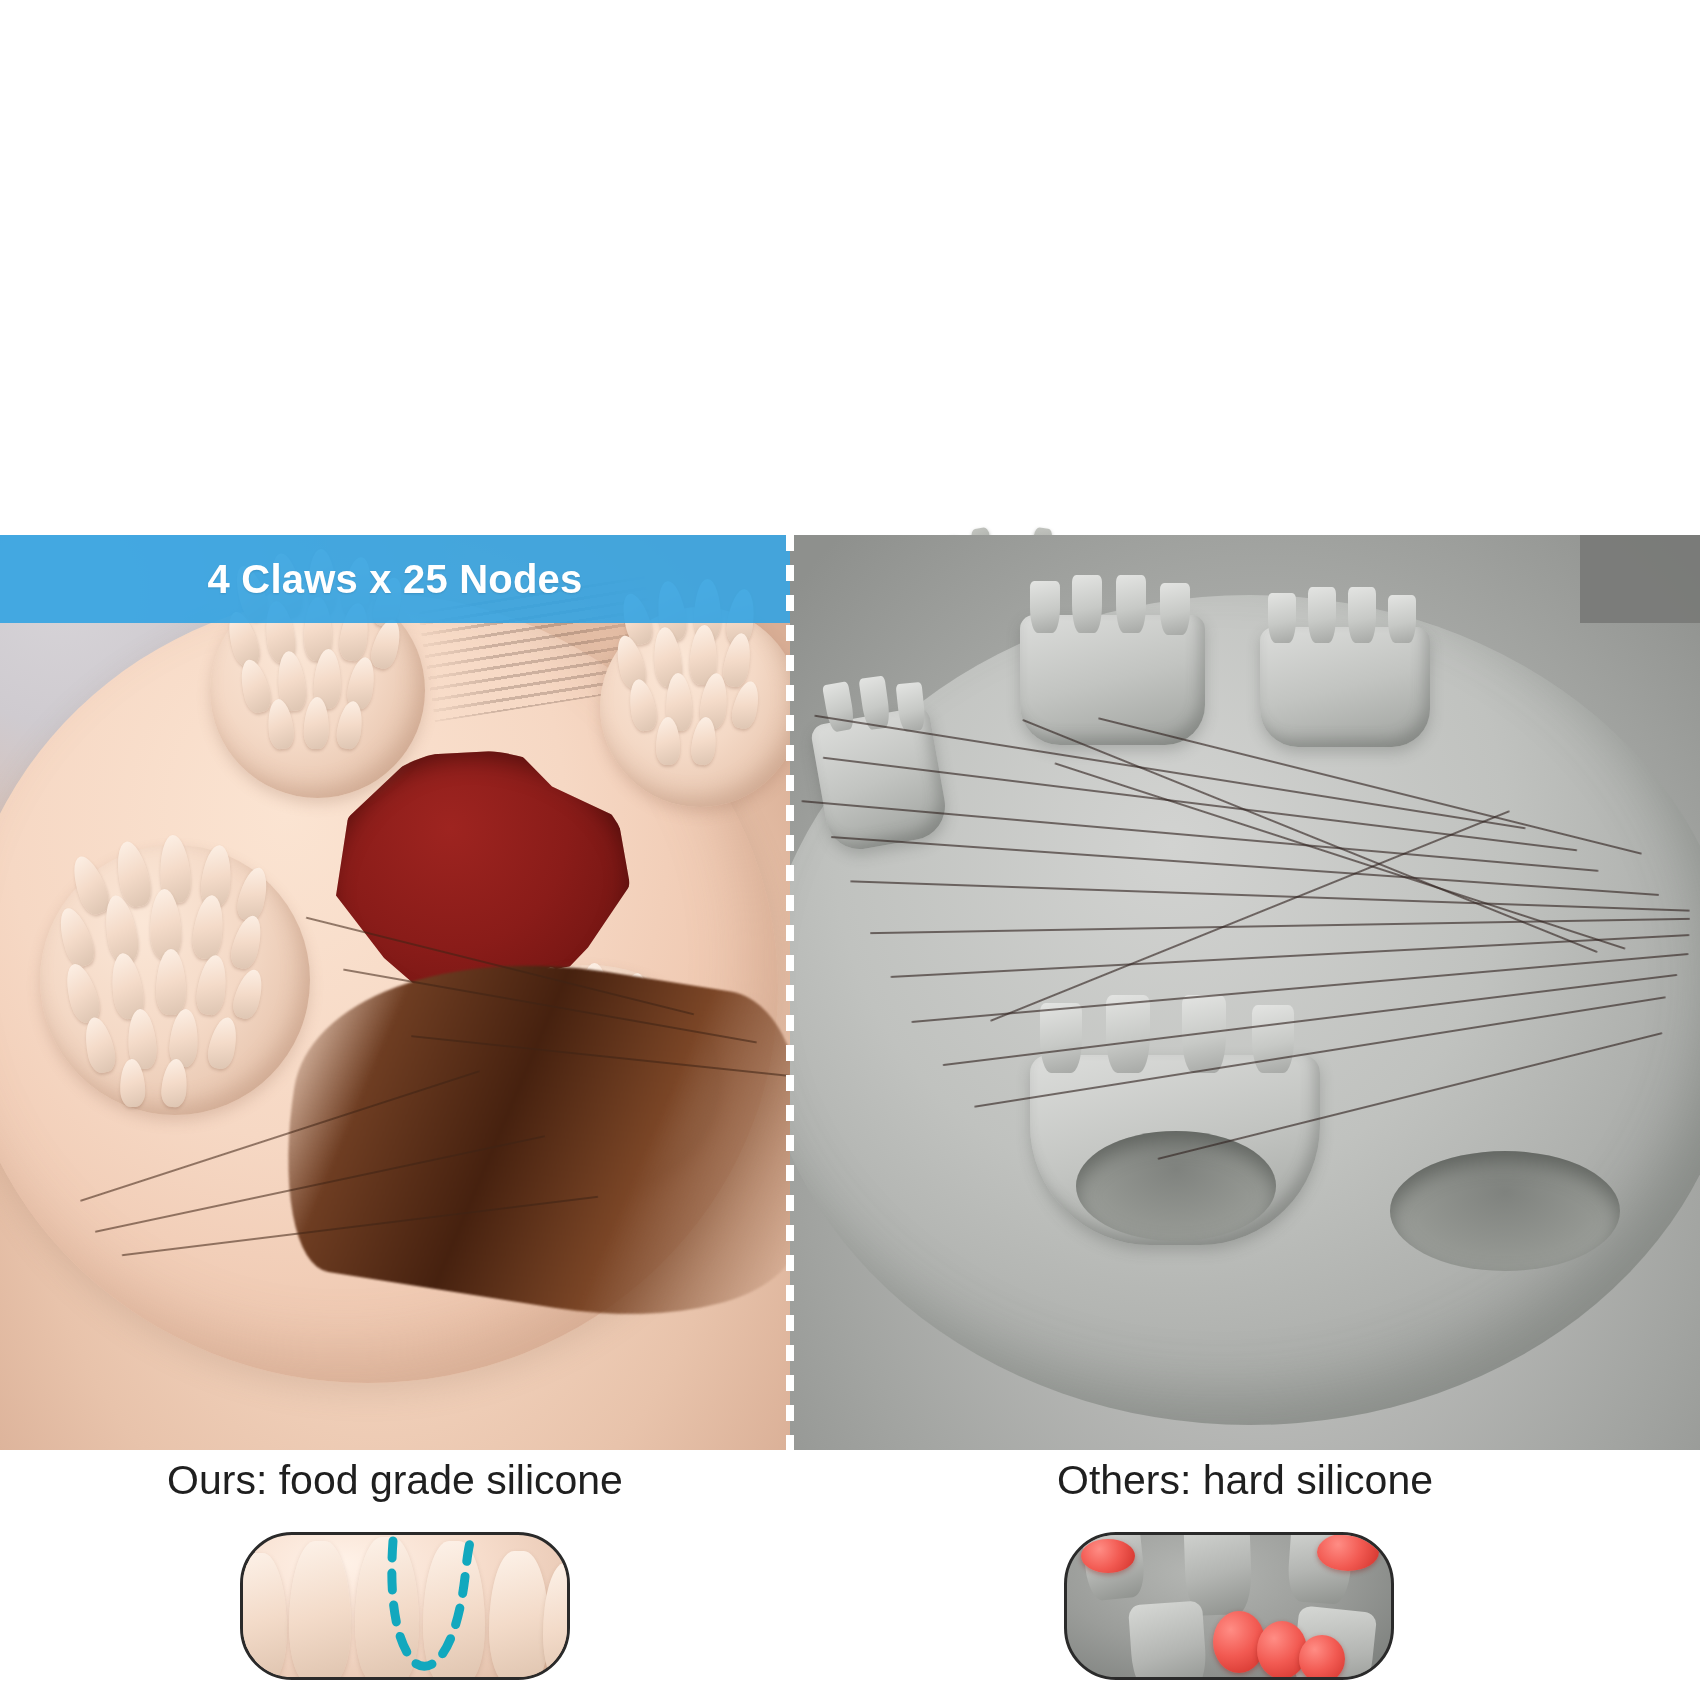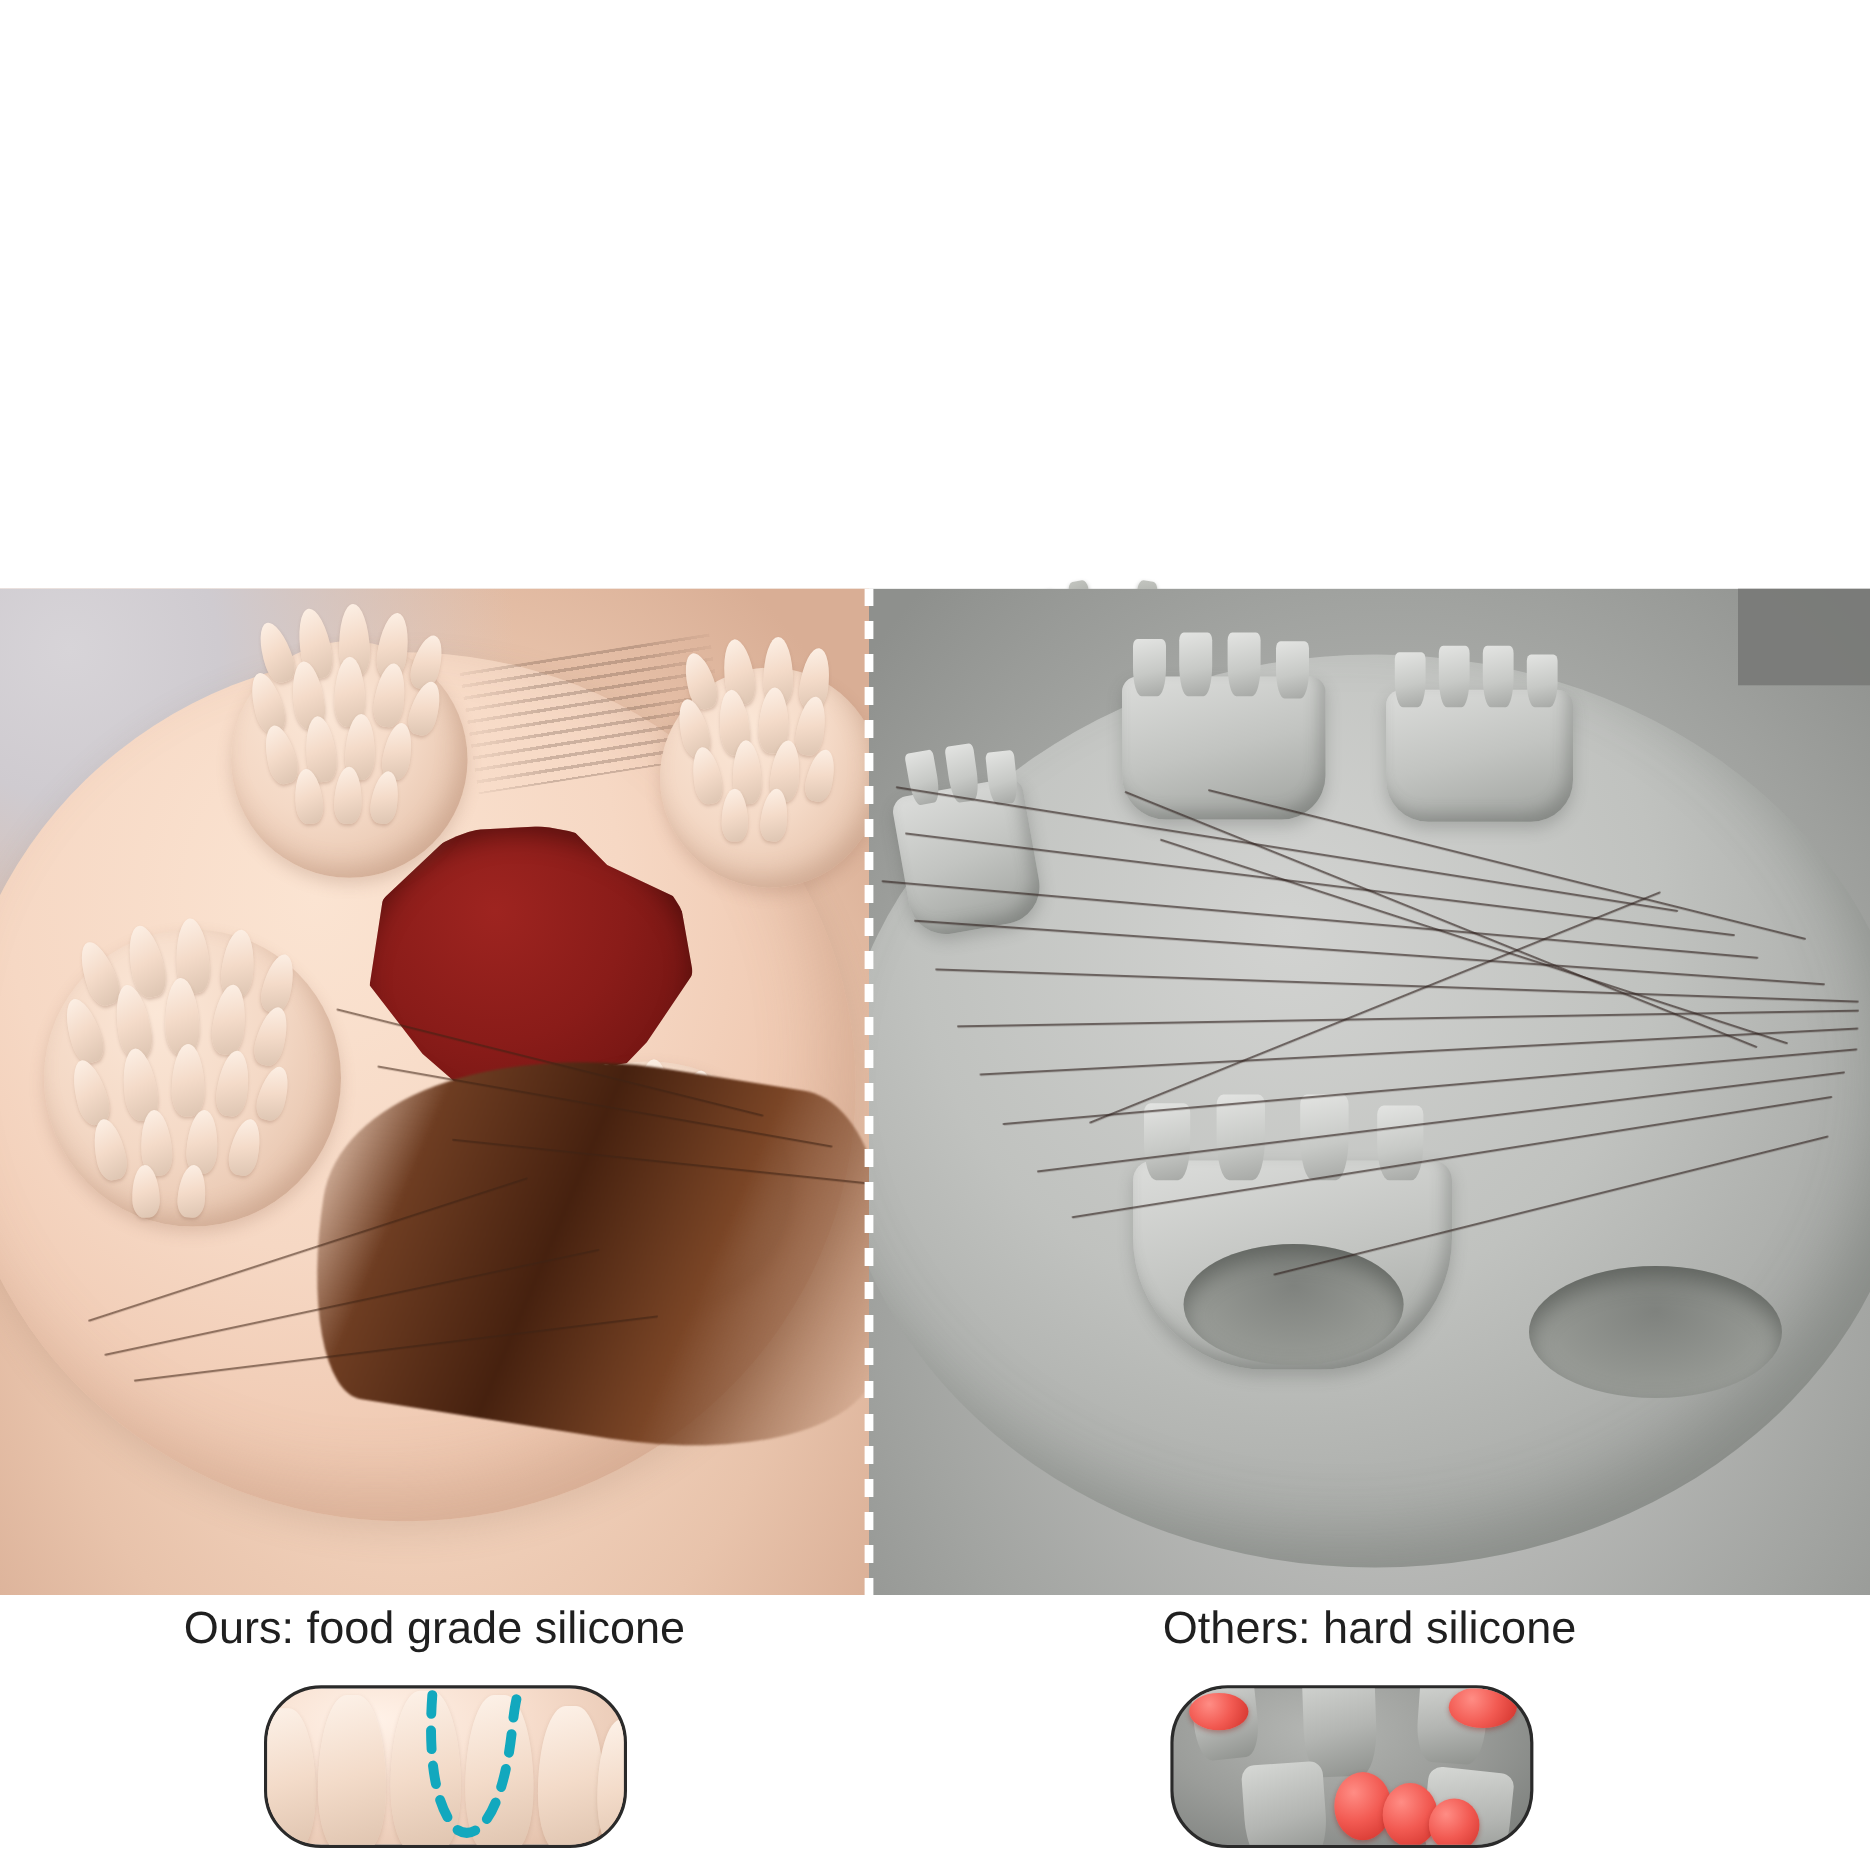--- a/index.html
+++ b/index.html
@@ -271,20 +271,23 @@
 
         <div class="hairlock"></div>
         <div class="strand" style="left:70px;top:600px;width:420px;transform:rotate(-18deg);"></div>
         <div class="strand" style="left:90px;top:648px;width:460px;transform:rotate(-12deg);"></div>
         <div class="strand" style="left:120px;top:690px;width:480px;transform:rotate(-7deg);"></div>
         <div class="strand" style="left:300px;top:430px;width:400px;transform:rotate(14deg);"></div>
         <div class="strand" style="left:340px;top:470px;width:420px;transform:rotate(10deg);"></div>
         <div class="strand" style="left:410px;top:520px;width:380px;transform:rotate(6deg);"></div>
       </div>
 
+      <div class="banner banner-left">
+        <span class="banner-text">4 Claws x 25 Nodes</span>
+      </div>
     </div>
 
     <div class="panel panel-right">
       <div class="photo-right">
         <div class="gdisc"></div>
 
         <div class="g-turret" style="left:230px;top:80px;width:185px;height:130px;border-radius:14px 14px 40px 40px;"></div>
         <div class="g-prong" style="left:240px;top:46px;width:30px;height:52px;"></div>
         <div class="g-prong" style="left:282px;top:40px;width:30px;height:58px;"></div>
         <div class="g-prong" style="left:326px;top:40px;width:30px;height:58px;"></div>

